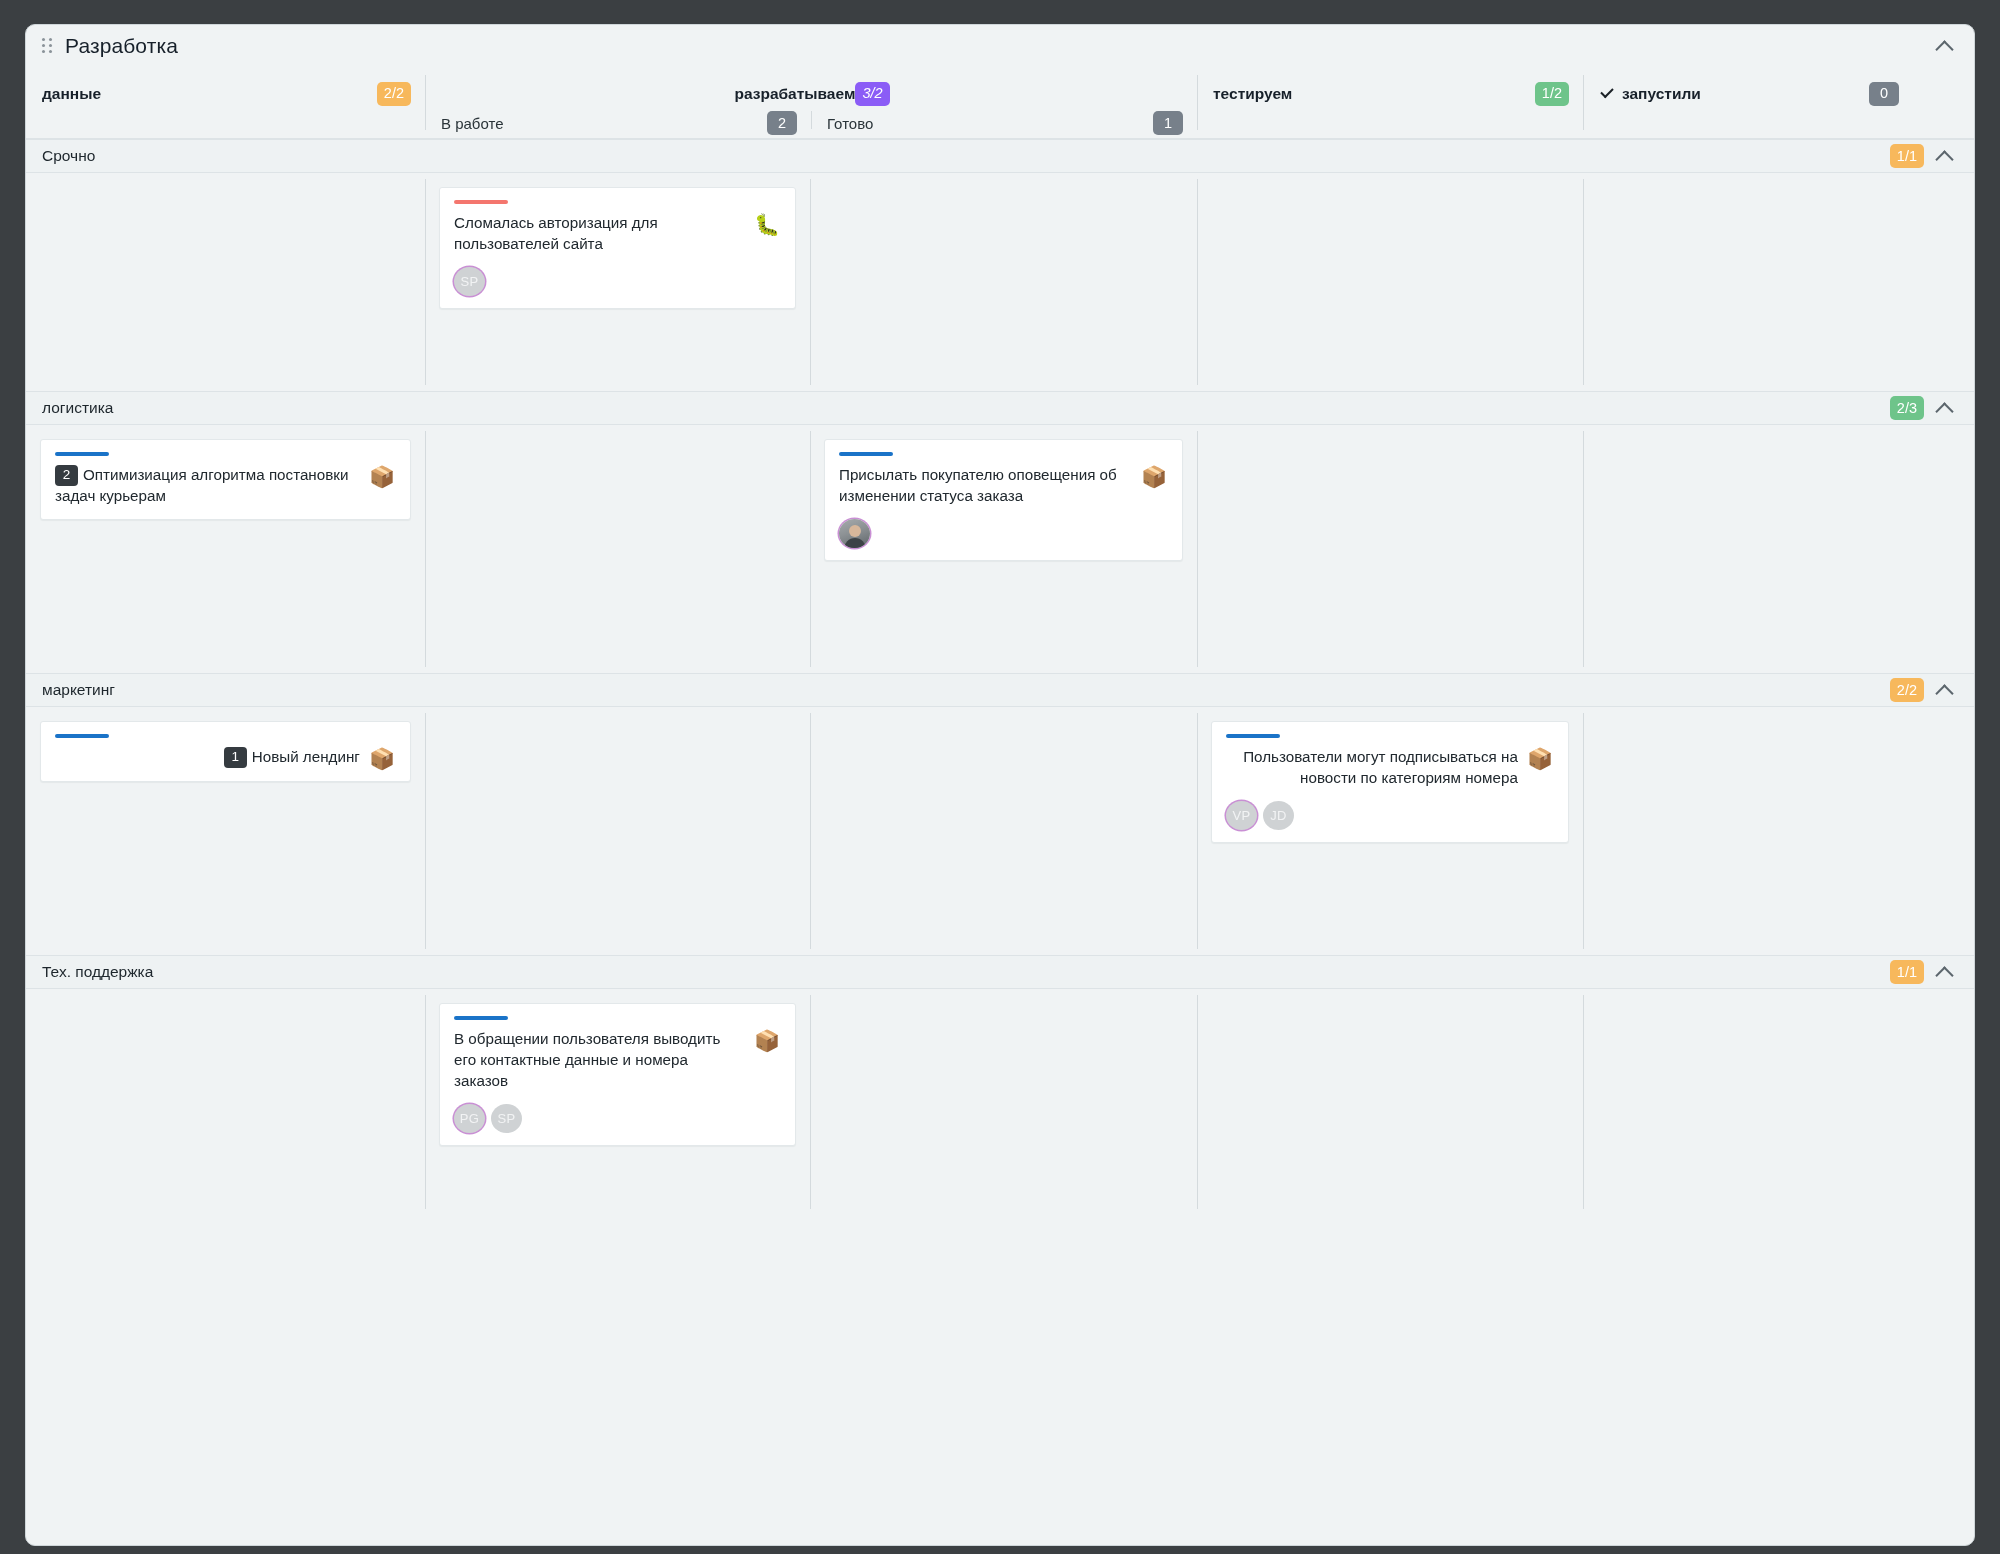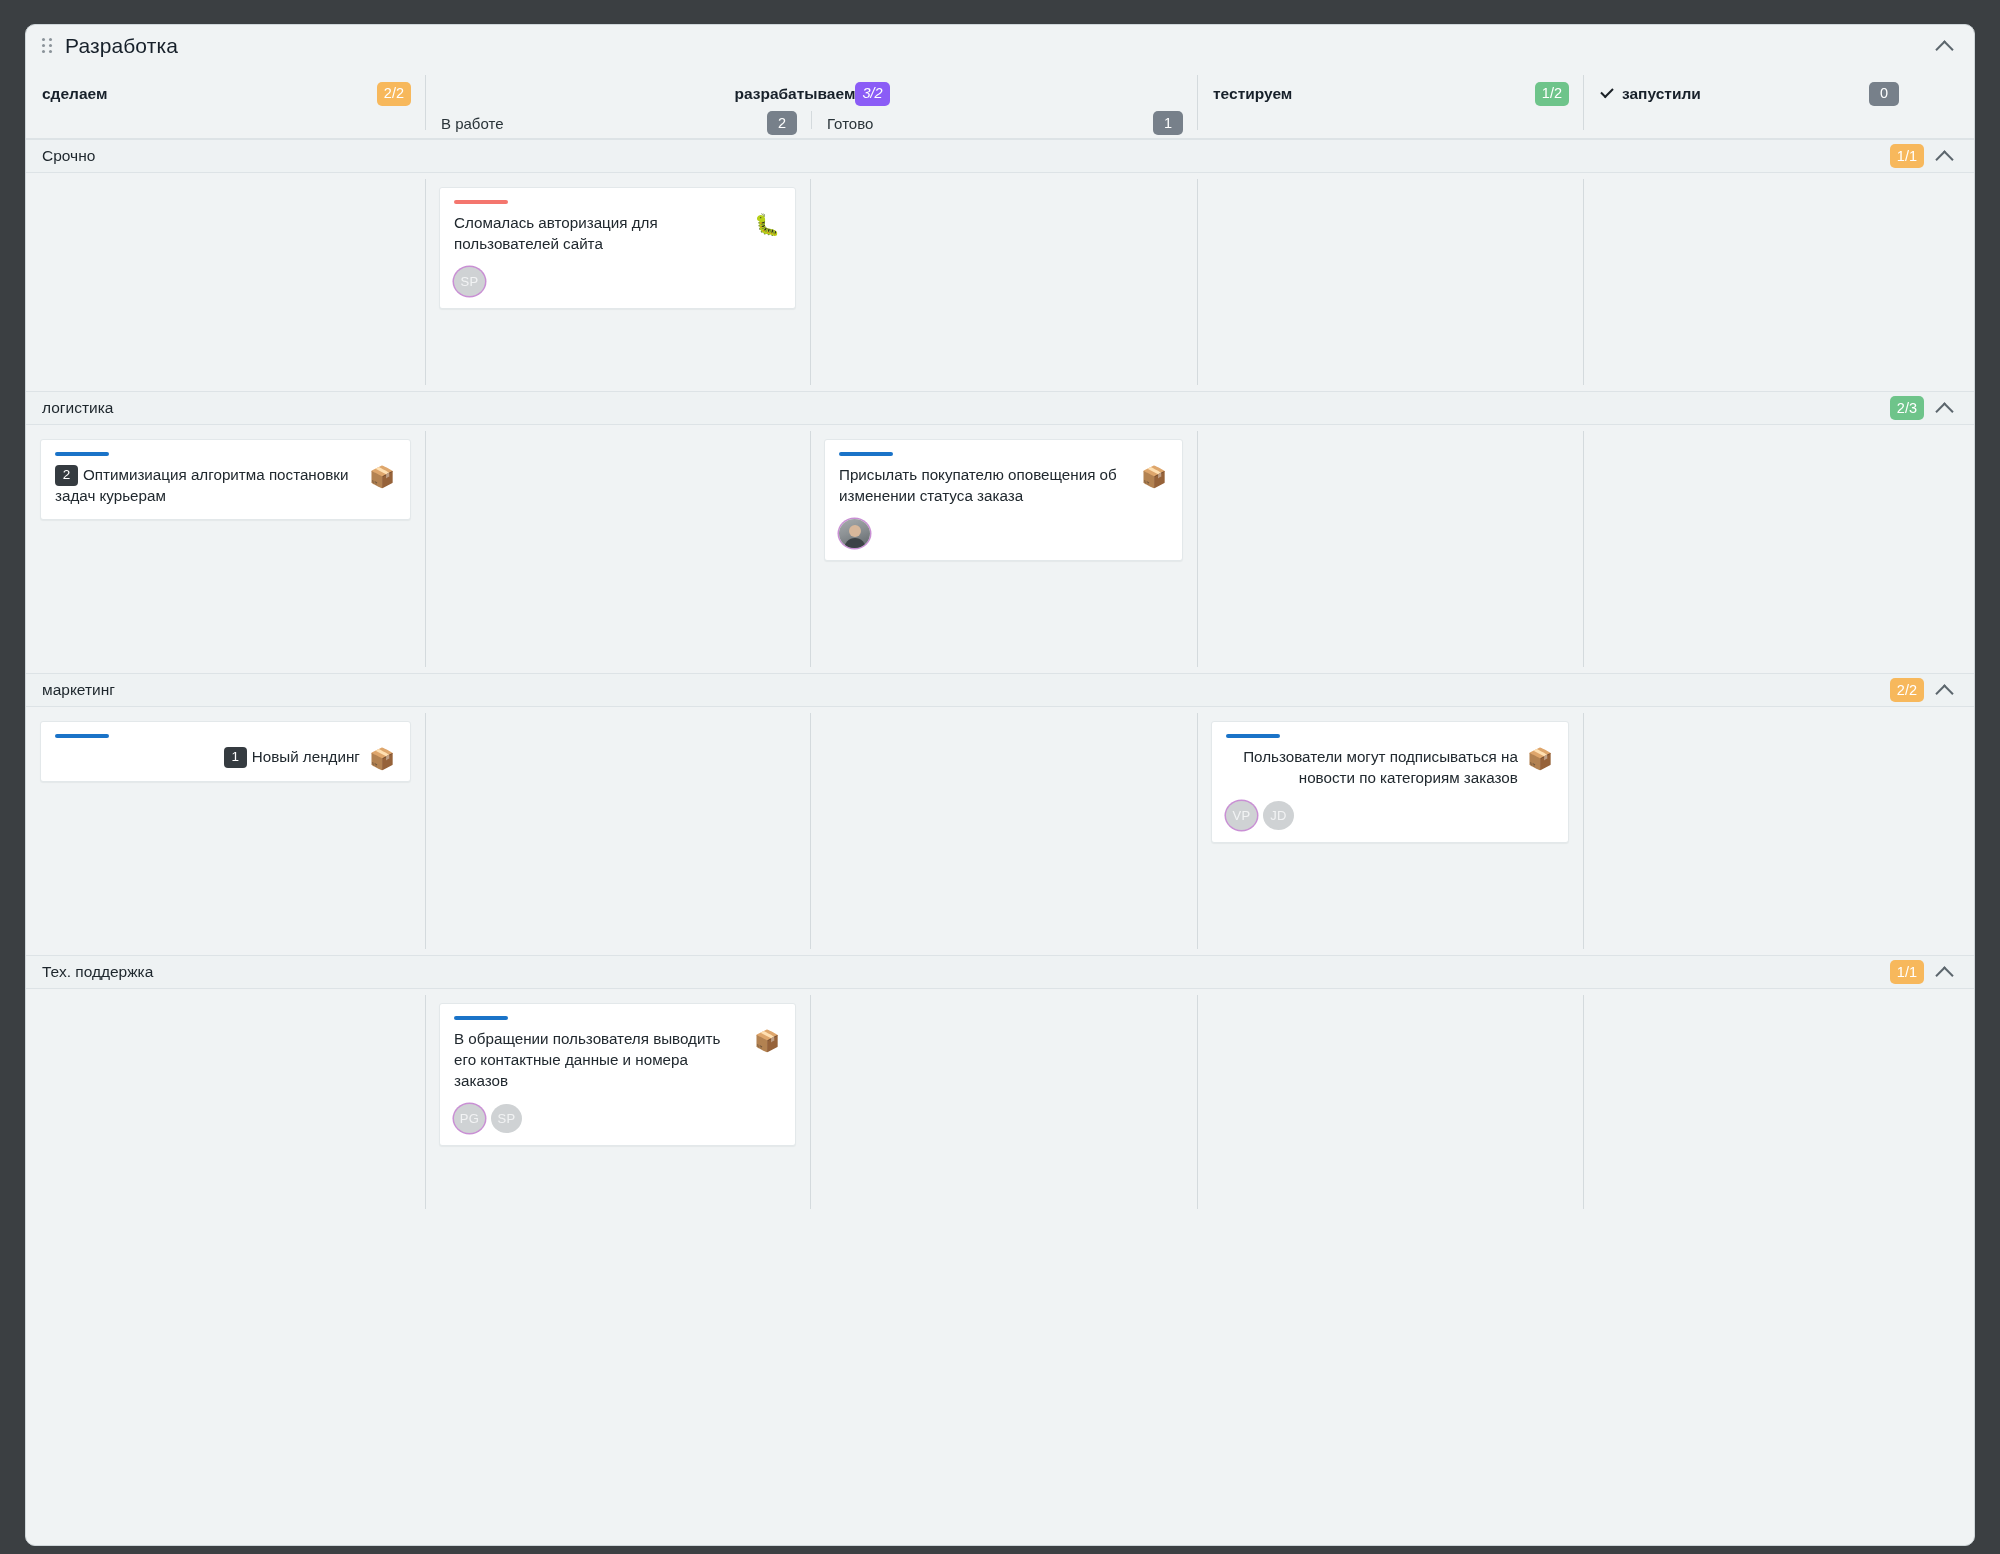--- a/index.html
+++ b/index.html
@@ -279,21 +279,21 @@
         <i></i>
     </span>
     <span class="board-title">Разработка</span>
     <span class="spacer"></span>
     <span class="chev"></span>
   </div>
 
   <div class="col-head" id="col-head">
       <div class="grp" style="width: 399px;">
         <div class="grp-top">
-          <span class="grp-title">сделаем</span>
+          <span class="grp-title">данные</span>
           <span class="spacer"></span>
           <span class="badge orange">2/2</span>
         </div>
         <div class="sub-row"></div>
       </div>
       <div class="grp" style="width: 772px; align-items: center;">
         <div class="grp-top">
           <span class="grp-title">разрабатываем</span>
           <span class="spacer"></span>
           <span class="badge red">3/2</span>
@@ -407,21 +407,21 @@
                 <span class="card-emoji">📦</span>
               </div>
             </div>
           </div>
           <div class="cell" style="width: 385px;"></div>
           <div class="cell" style="width: 387px;"></div>
           <div class="cell" style="width: 386px;">
             <div class="card">
               <div class="card-bar" style="background: rgb(26, 115, 200);"></div>
               <div class="card-main">
-                <div class="card-text">Пользователи могут подписываться на новости по категориям заказов</div>
+                <div class="card-text">Пользователи могут подписываться на новости по категориям номера</div>
                 <span class="card-emoji">📦</span>
               </div>
               <div class="avatars">
                 <div class="av ring">VP</div>
                 <div class="av">JD</div>
               </div>
             </div>
           </div>
           <div class="cell" style="width: 391px;"></div>
         </div>

